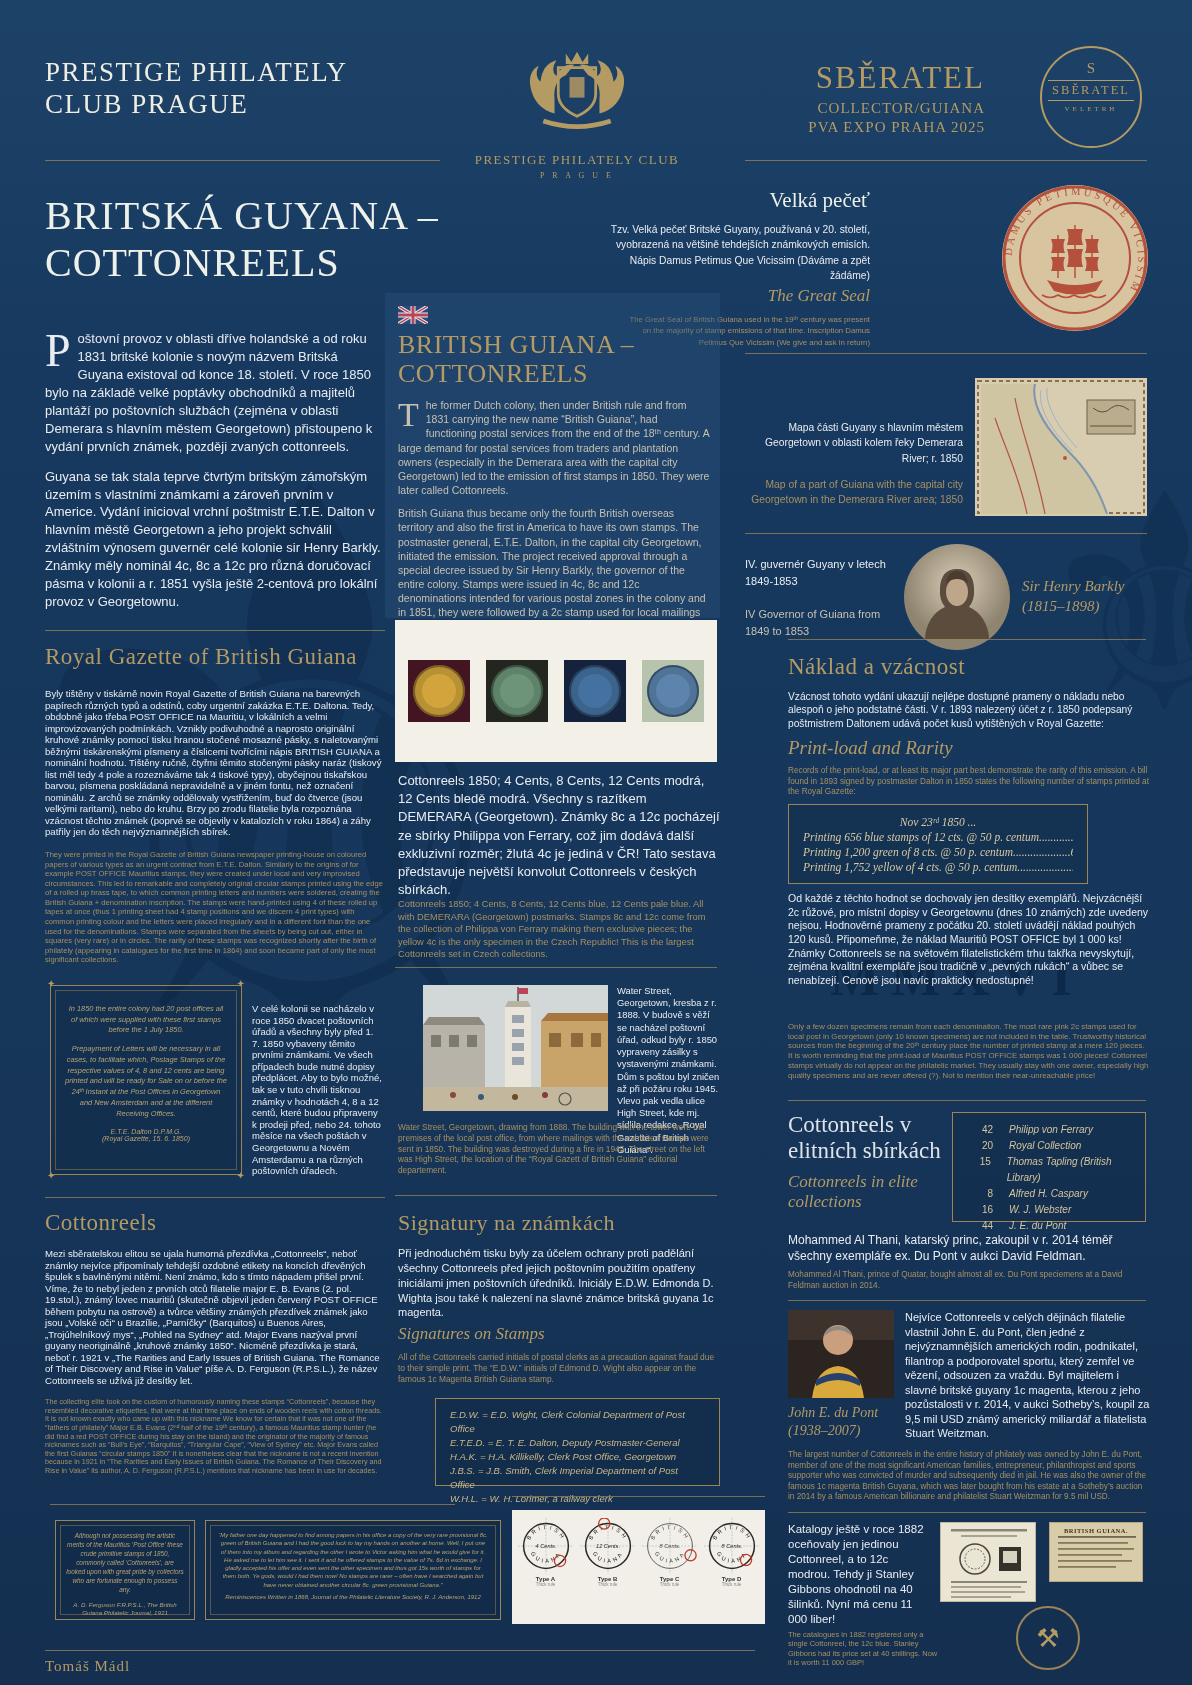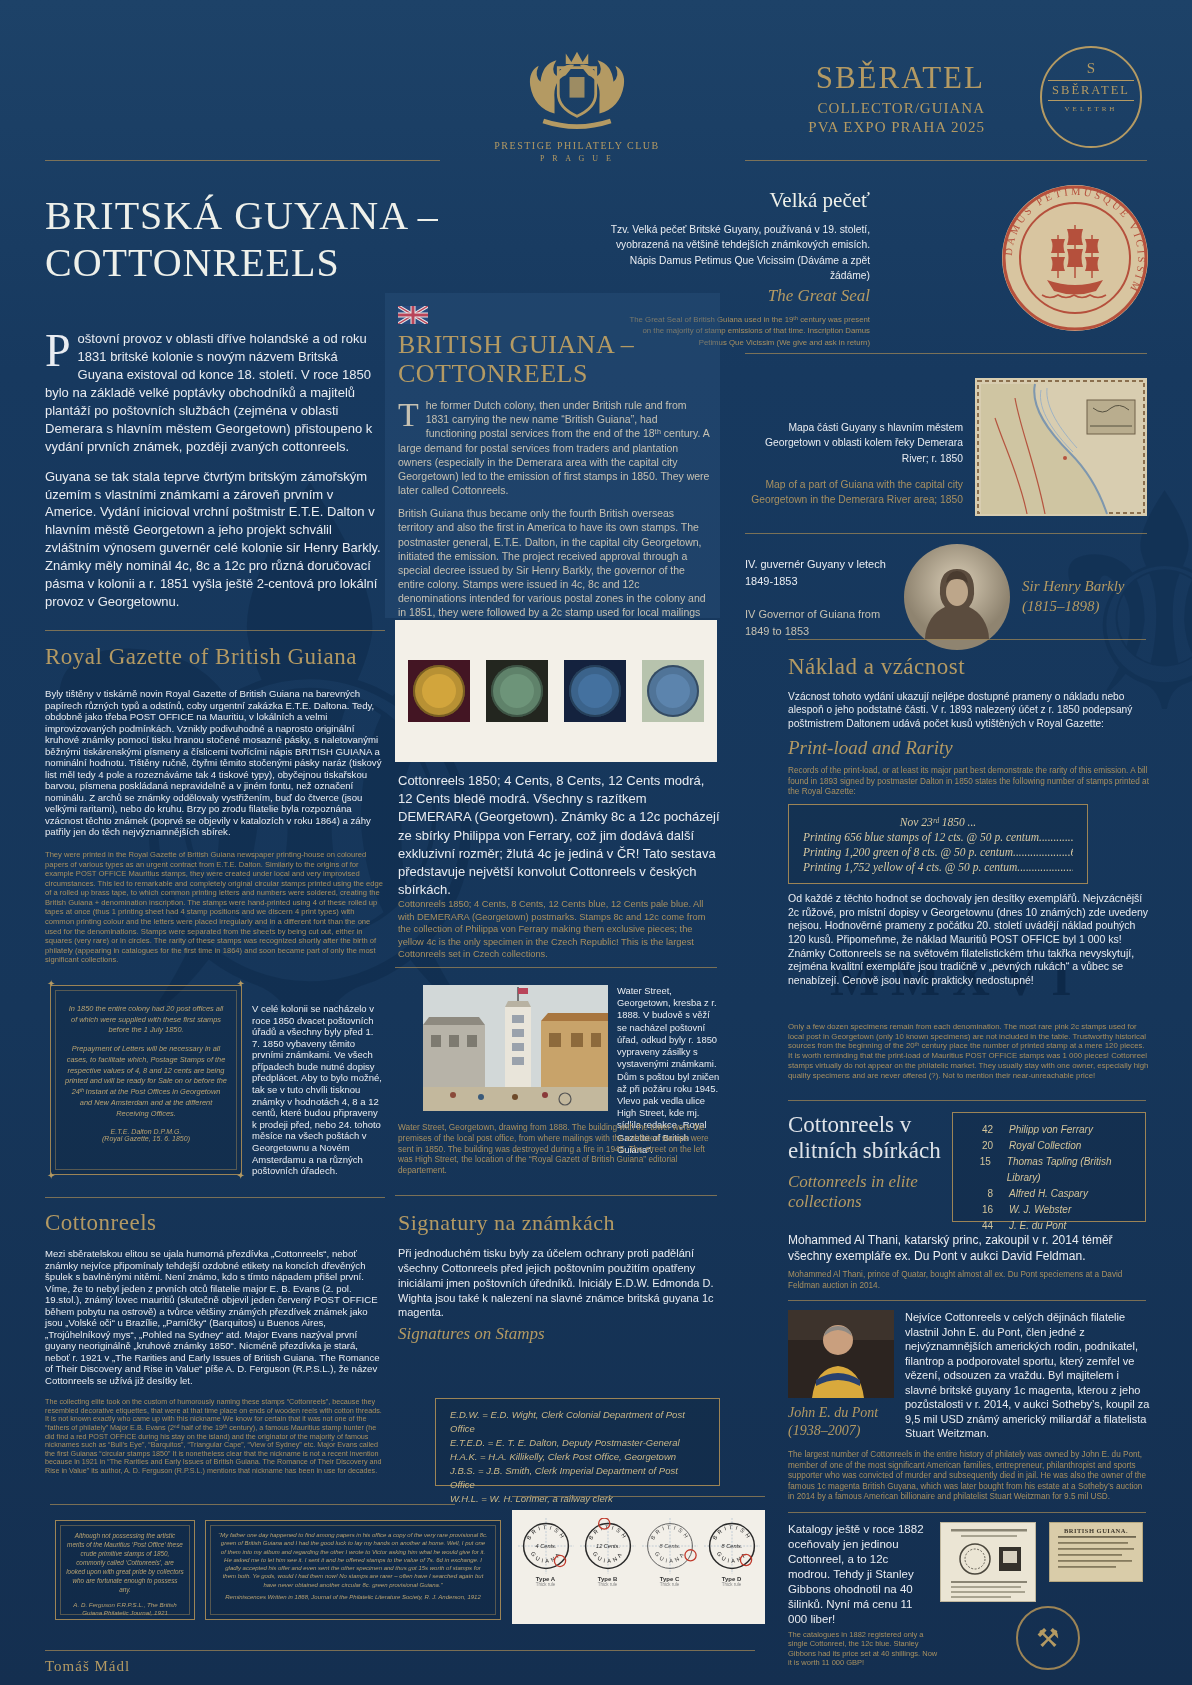--- a/index.html
+++ b/index.html
@@ -42,34 +42,36 @@
 </style>
 </head>
 <body>
 
 <div id="poster">
 
   <div class="wm" style="left:-40px;top:430px;font-size:780px;line-height:.9;color:#0e2b4b;opacity:.55;">⚜</div>
   <div class="wm serif" style="left:830px;top:948px;font-size:52px;letter-spacing:12px;color:#0c2747;opacity:.85;font-weight:bold;">MMXVI</div>
   <div class="wm" style="left:1030px;top:470px;font-size:300px;line-height:.9;color:#123154;opacity:.8;">⚜</div>
 
+  <div class="abs serif" style="left:45px;top:56px;font-size:27px;line-height:1.2;letter-spacing:1.5px;color:#f0ede3;white-space:pre-line;">PRESTIGE PHILATELY
+CLUB PRAGUE</div>
 
   <div class="rule" style="left:45px;top:160px;width:395px;"></div>
   <div class="rule" style="left:745px;top:160px;width:402px;"></div>
 
   <div class="abs" style="left:462px;top:48px;width:230px;text-align:center;">
     <svg width="150" height="88" viewBox="0 0 160 94" style="display:inline-block">
       <path d="M68 6 l6 9 6 -11 6 11 6 -9 v11 h-24z" fill="#b49a63"></path>
       <path d="M60 21 h40 v28 q0 15 -20 24 q-20 -9 -20 -24 z" fill="none" stroke="#b49a63" stroke-width="3"></path>
       <rect x="72" y="31" width="16" height="22" fill="#b49a63" opacity=".85"></rect>
       <path d="M56 70 q-22 -6 -26 -30 q-2 -15 9 -21 q-5 11 2 17 q2 -19 17 -23 q-7 11 0 17 q7 -15 19 -12 l-9 11 q-14 6 -12 26 z" fill="#b49a63"></path>
       <path d="M104 70 q22 -6 26 -30 q2 -15 -9 -21 q5 11 -2 17 q-2 -19 -17 -23 q7 11 0 17 q-7 -15 -19 -12 l9 11 q14 6 12 26 z" fill="#b49a63"></path>
       <path d="M44 78 q36 12 72 0" fill="none" stroke="#b49a63" stroke-width="5"></path>
     </svg>
-    <div class="serif" style="font-size:10px;letter-spacing:1.5px;color:#b49a63;margin-top:0;text-align:center;">PRESTIGE PHILATELY CLUB</div>
+    <div class="serif" style="font-size:13px;letter-spacing:1.5px;color:#b49a63;margin-top:12px;text-align:center;">PRESTIGE PHILATELY CLUB</div>
     <div class="serif" style="font-size:8px;letter-spacing:3px;color:#b49a63;margin-top:3px;">P R A G U E</div>
   </div>
 
   <div class="abs tr" style="left:705px;top:60px;width:280px;">
     <div class="serif" style="font-size:31px;letter-spacing:2px;color:#b49a63;">SBĚRATEL</div>
     <div class="serif" style="font-size:15px;letter-spacing:1px;color:#b49a63;margin-top:4px;">COLLECTOR/GUIANA</div>
     <div class="serif" style="font-size:15px;letter-spacing:1px;color:#b49a63;margin-top:2px;">PVA EXPO PRAHA 2025</div>
   </div>
 
   <div class="abs" style="left:1040px;top:46px;width:102px;height:102px;border:2px solid #b49a63;border-radius:50%;text-align:center;">
@@ -77,21 +79,21 @@
     <div class="serif" style="font-size:12.5px;letter-spacing:2px;color:#b49a63;margin-top:3px;border-top:1px solid #b49a63;border-bottom:1px solid #b49a63;display:inline-block;padding:2px 4px;">SBĚRATEL</div>
     <div class="serif" style="font-size:7px;letter-spacing:3px;color:#b49a63;margin-top:4px;">VELETRH</div>
   </div>
 
   <div class="abs serif" style="left:45px;top:192px;width:420px;font-size:40px;line-height:1.18;color:#eef0ea;letter-spacing:1px;">
     <div>BRITSKÁ GUYANA –</div>
     <div>COTTONREELS</div>
   </div>
 
   <div class="abs h-white tr" style="left:640px;top:188px;width:230px;font-size:21px;">Velká pečeť</div>
-  <div class="abs cs tr" style="left:600px;top:222px;width:270px;font-size:10.3px;line-height:1.5;">Tzv. Velká pečeť Britské Guyany, používaná v 19. století, vyobrazená na většině tehdejších známkových emisích. Nápis Damus Petimus Que Vicissim (Dáváme a zpět žádáme)</div>
+  <div class="abs cs tr" style="left:600px;top:222px;width:270px;font-size:10.3px;line-height:1.5;">Tzv. Velká pečeť Britské Guyany, používaná v 20. století, vyobrazená na většině tehdejších známkových emisích. Nápis Damus Petimus Que Vicissim (Dáváme a zpět žádáme)</div>
   <div class="abs subhead tr" style="left:640px;top:286px;width:230px;font-size:17px;">The Great Seal</div>
   <div class="abs en tr" style="left:620px;top:314px;width:250px;font-size:7.8px;line-height:1.45;">The Great Seal of British Guiana used in the 19ᵗʰ century was present on the majority of stamp emissions of that time. Inscription Damus Petimus Que Vicissim (We give and ask in return)</div>
 
   <div class="abs" style="left:1000px;top:183px;width:150px;height:150px;">
     <svg width="150" height="150" viewBox="0 0 150 150">
       <circle cx="75" cy="75" r="73" fill="#d8c5a0"></circle>
       <circle cx="75" cy="75" r="71" fill="none" stroke="#b5503c" stroke-width="3"></circle>
       <circle cx="75" cy="75" r="55" fill="none" stroke="#b5503c" stroke-width="2"></circle>
       <defs>
           <path id="sealring" d="M75,75 m-63,0 a63,63 0 1,1 126,0 a63,63 0 1,1 -126,0"></path>
@@ -353,20 +355,21 @@
 
   <div class="rule" style="left:45px;top:1197px;width:340px;"></div>
   <div class="abs h-section" style="left:45px;top:1210px;font-size:23px;">Cottonreels</div>
   <div class="abs cs" style="left:45px;top:1248px;width:340px;font-size:9.6px;line-height:1.2;">Mezi sběratelskou elitou se ujala humorná přezdívka „Cottonreels“, neboť známky nejvíce připomínaly tehdejší ozdobné etikety na koncích dřevěných špulek s bavlněnými nitěmi. Není známo, kdo s tímto nápadem přišel první. Víme, že to nebyl jeden z prvních otců filatelie major E. B. Evans (2. pol. 19.stol.), známý lovec mauritiů (skutečně objevil jeden červený POST OFFICE během pobytu na ostrově) a tvůrce většiny známých přezdívek známek jako jsou „Volské oči“ u Brazílie, „Parníčky“ (Barquitos) u Buenos Aires, „Trojúhelníkový mys“, „Pohled na Sydney“ atd. Major Evans nazýval první guyany neoriginálně „kruhové známky 1850“. Nicméně přezdívka je stará, neboť r. 1921 v „The Rarities and Early Issues of British Guiana. The Romance of Their Discovery and Rise in Value“ píše A. D. Ferguson (R.P.S.L.), že název Cottonreels se užívá již desítky let.</div>
   <div class="abs en" style="left:45px;top:1398px;width:340px;font-size:7.2px;line-height:1.2;">The collecting elite took on the custom of humorously naming these stamps “Cottonreels”, because they resembled decorative etiquettes, that were at that time place on ends of wooden reels with cotton threads. It is not known exactly who came up with this nickname We know for certain that it was not one of the “fathers of philately” Major E.B. Evans (2ⁿᵈ half of the 19ᵗʰ century), a famous Mauritius stamp hunter (he did find a red POST OFFICE during his stay on the island) and the originator of the majority of famous nicknames such as “Bull’s Eye”, “Barquitos”, “Triangular Cape”, “View of Sydney” etc. Major Evans called the first Guianas “circular stamps 1850” It is nonetheless clear that the nickname is not a recent invention because in 1921 in “The Rarities and Early Issues of British Guiana. The Romance of Their Discovery and Rise in Value” its author, A. D. Ferguson (R.P.S.L.) mentions that nickname has been in use for decades.</div>
 
   <div class="rule" style="left:395px;top:1195px;width:322px;"></div>
   <div class="abs h-section" style="left:398px;top:1210px;font-size:22px;">Signatury na známkách</div>
   <div class="abs cs" style="left:398px;top:1246px;width:322px;font-size:11px;line-height:1.35;">Při jednoduchém tisku byly za účelem ochrany proti padělání všechny Cottonreels před jejich poštovním použitím opatřeny iniciálami jmen poštovních úředníků. Iniciály E.D.W. Edmonda D. Wighta jsou také k nalezení na slavné známce britská guyana 1c magenta.</div>
   <div class="abs subhead" style="left:398px;top:1324px;font-size:17px;">Signatures on Stamps</div>
+  <div class="abs en" style="left:398px;top:1352px;width:322px;font-size:8.4px;line-height:1.3;">All of the Cottonreels carried initials of postal clerks as a precaution against fraud due to their simple print. The “E.D.W.” initials of Edmond D. Wight also appear on the famous 1c Magenta British Guiana stamp.</div>
 
   <div class="gbox" style="left:435px;top:1398px;width:285px;height:88px;padding:9px 14px;">
     <div class="ini-line">E.D.W. = E.D. Wight, Clerk Colonial Department of Post Office</div>
     <div class="ini-line">E.T.E.D. = E. T. E. Dalton, Deputy Postmaster-General</div>
     <div class="ini-line">H.A.K. = H.A. Killikelly, Clerk Post Office, Georgetown</div>
     <div class="ini-line">J.B.S. = J.B. Smith, Clerk Imperial Department of Post Office</div>
     <div class="ini-line">W.H.L. =  W. H. Lorimer, a railway clerk</div>
   </div>
 
   <div class="rule" style="left:50px;top:1504px;width:405px;"></div>

